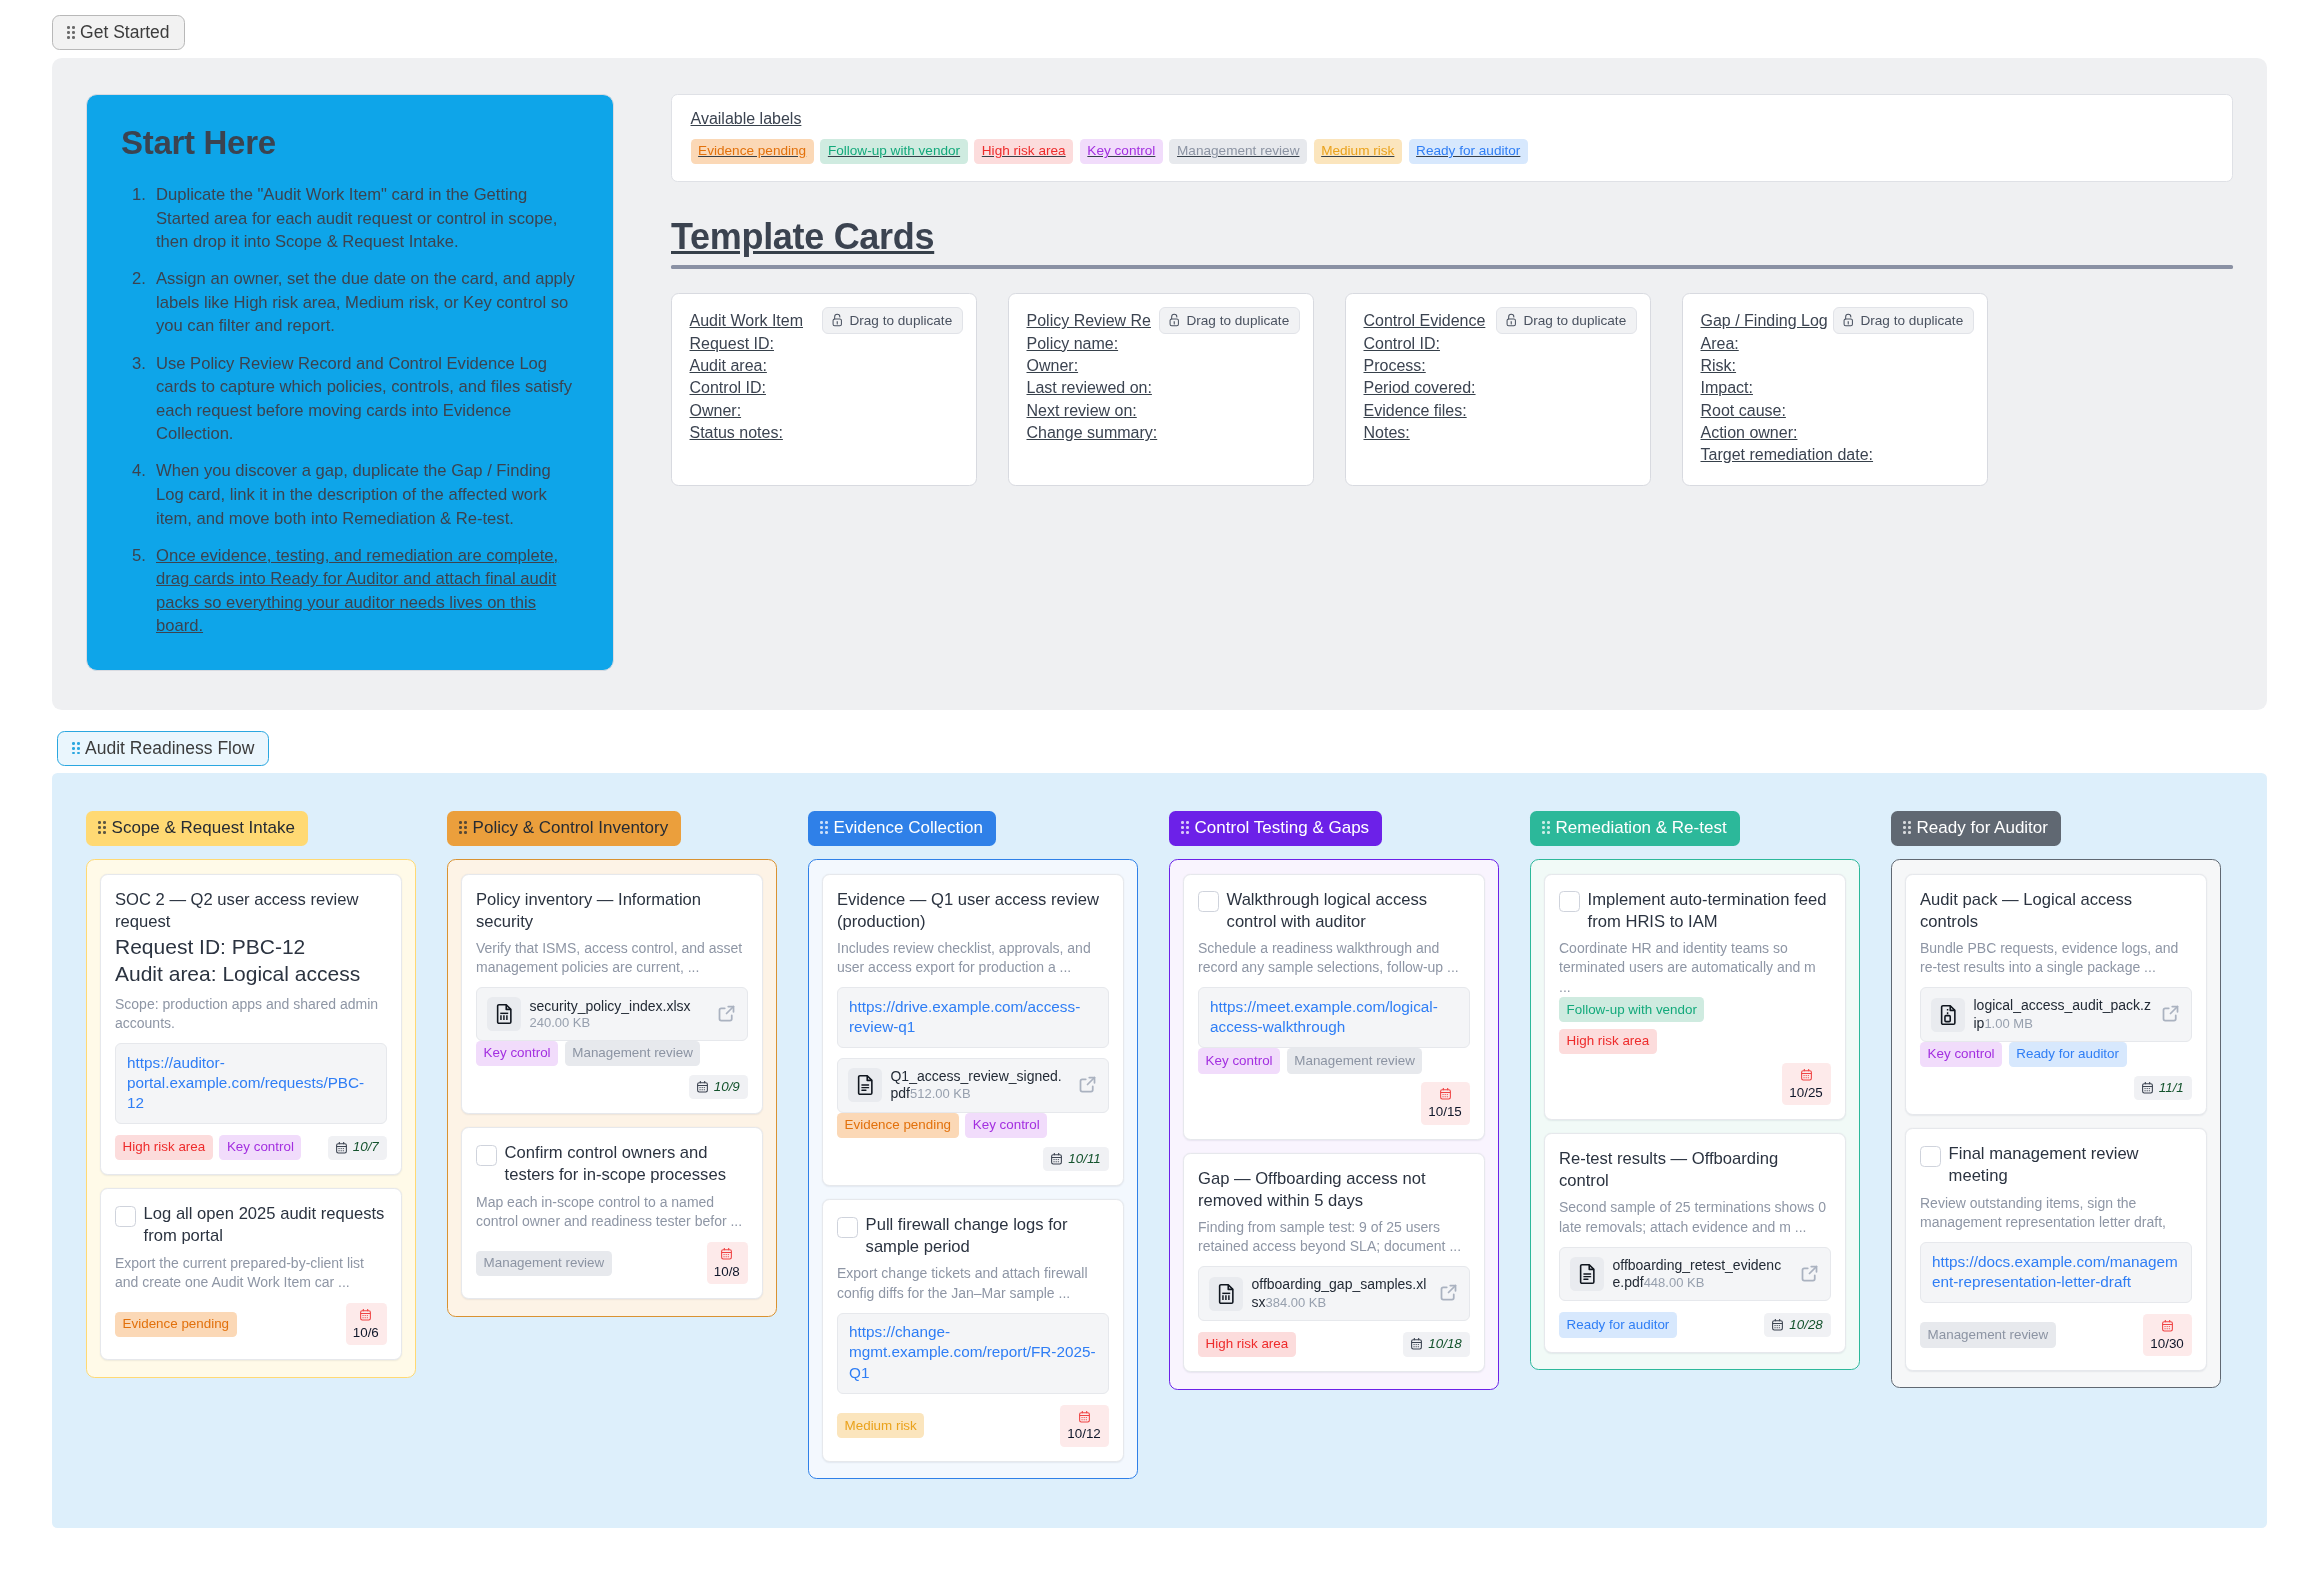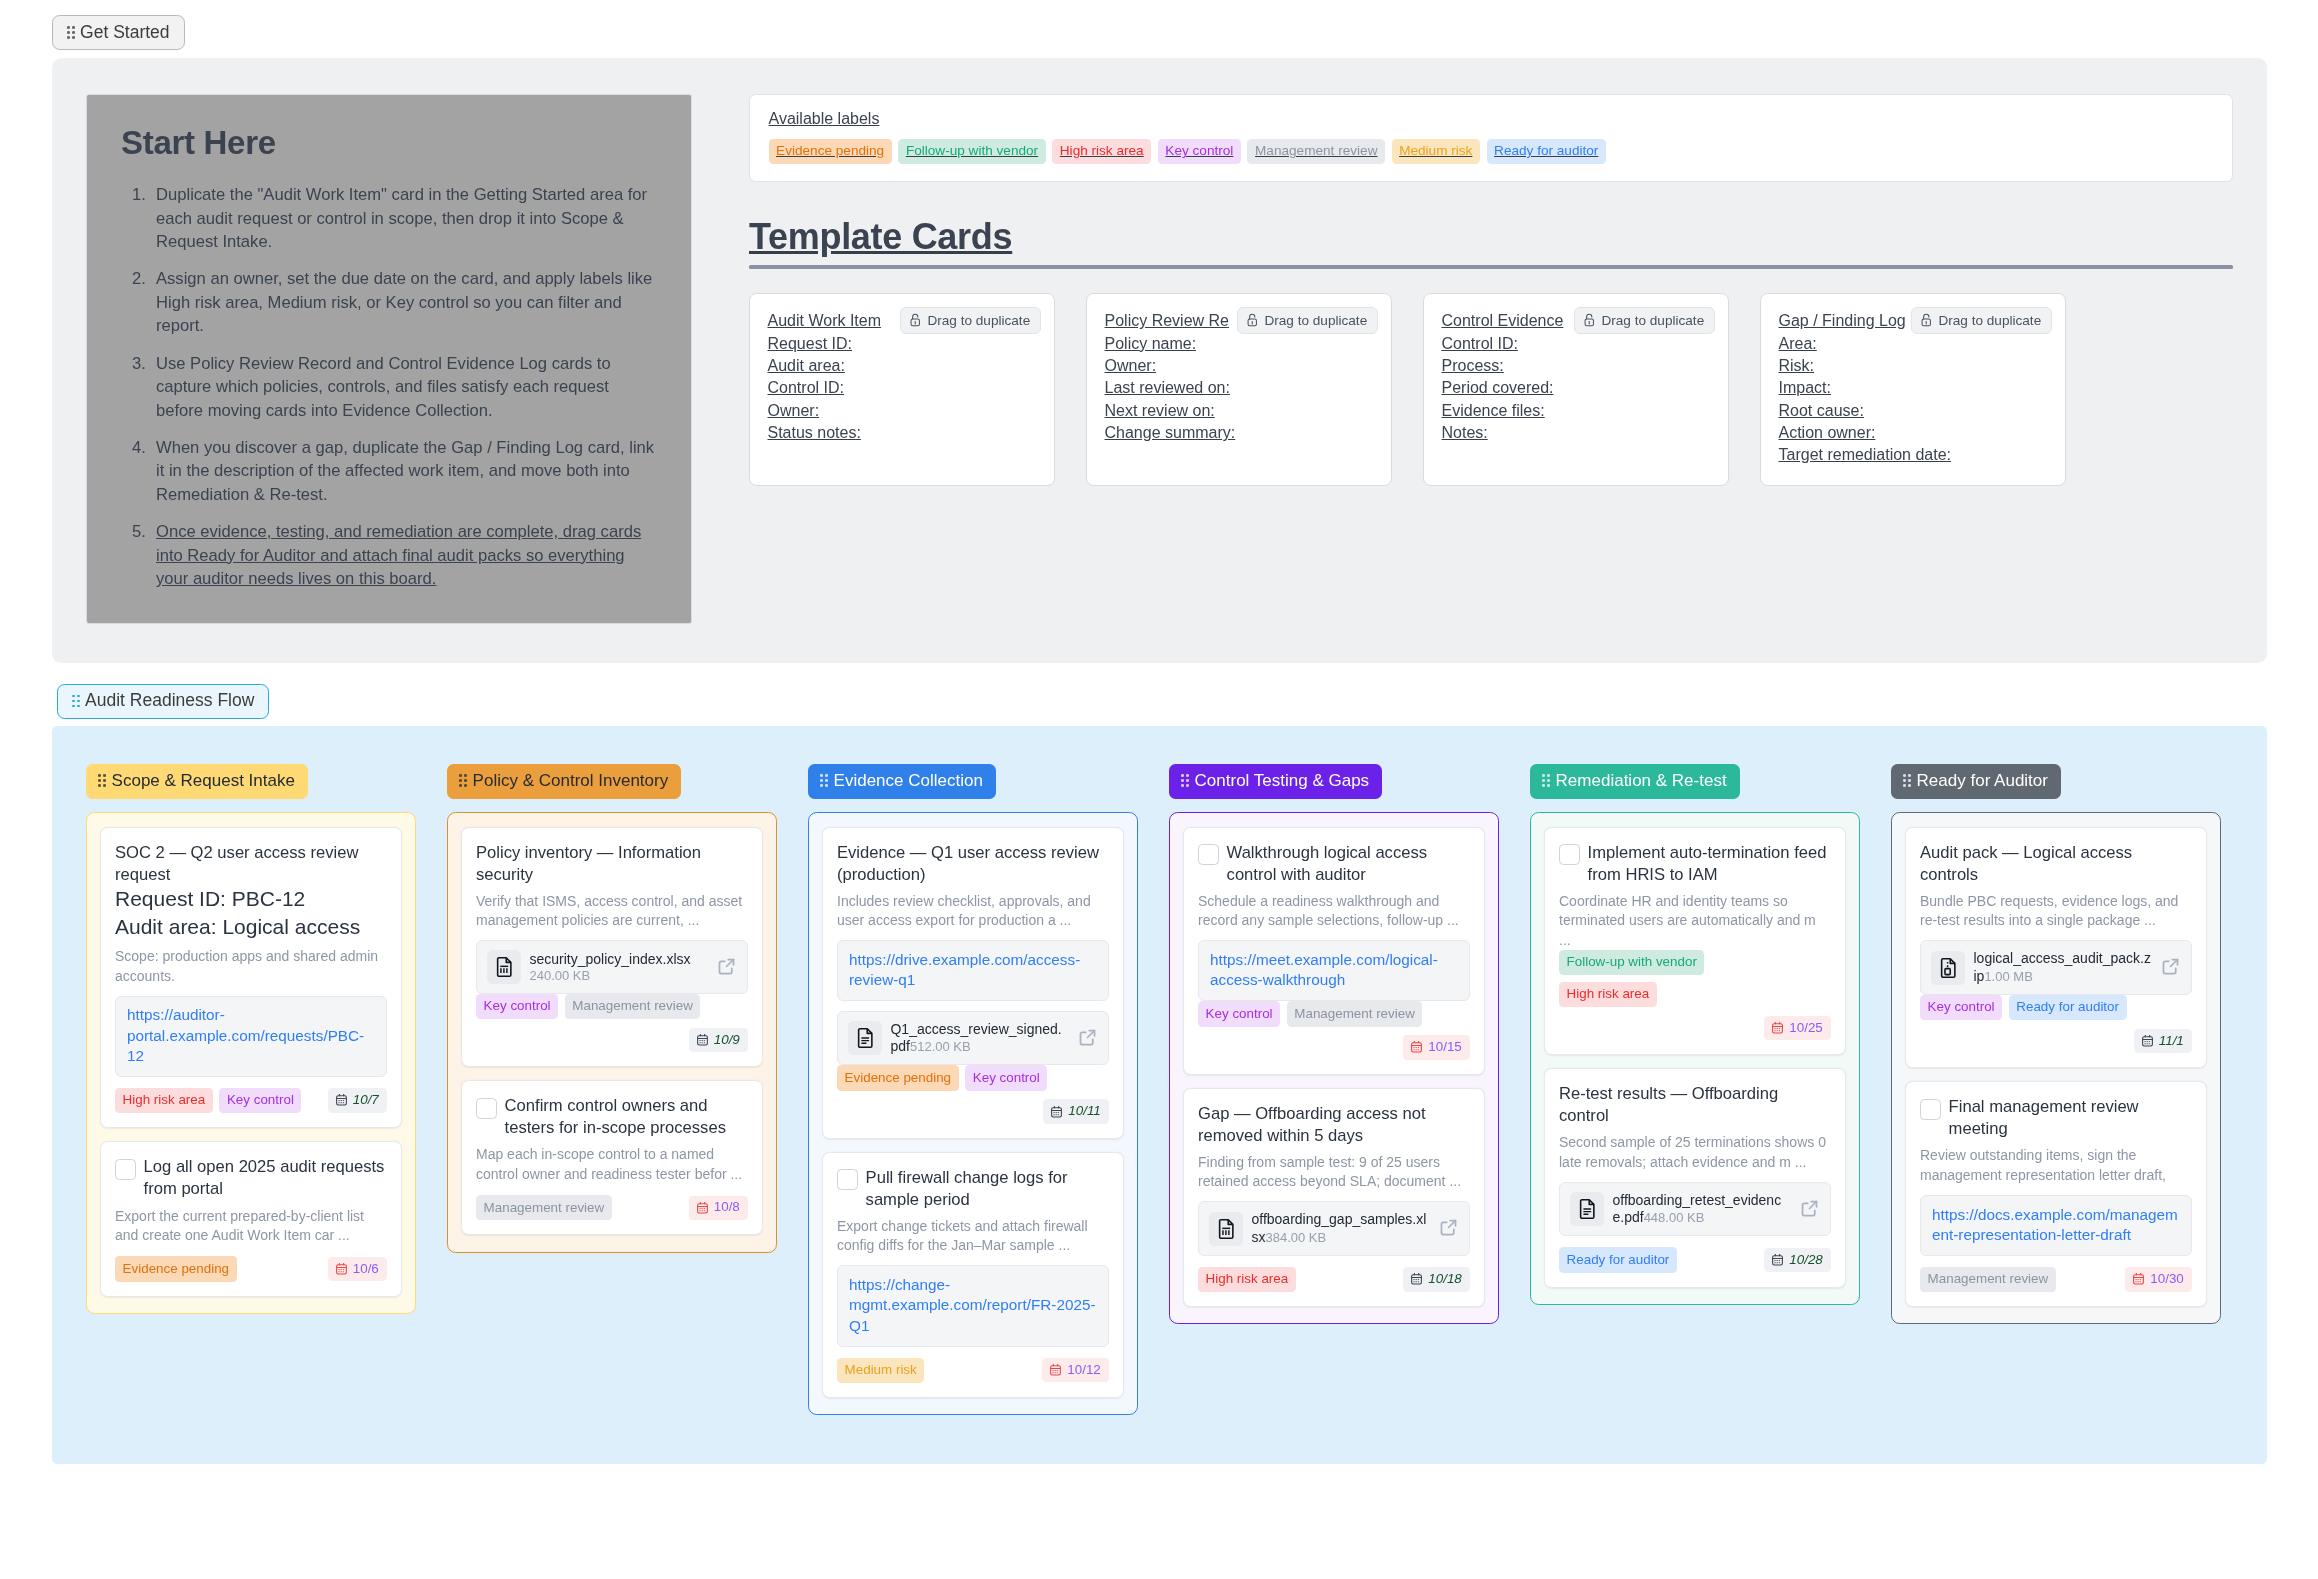--- a/index.html
+++ b/index.html
@@ -61,25 +61,25 @@
   .getstarted-panel {
     margin: 7.6px 52px 0 52px;
     background: #eff0f2;
     border-radius: 9.8px;
     padding: 36px 34px 39px 34px;
     display: flex;
     align-items: flex-start;
     gap: 57px;
   }
   .start-here {
-    width: 606px;
+    width: 528px;
     flex: none;
-    background: #a3a3a3;
+    background: #0ea5e9;
     border: 1.1px solid #d9dbe1;
-    border-radius: 3px;
+    border-radius: 11px;
     padding: 29.5px 34px 32px 34px;
   }
   .start-here h2 {
     font-size: 33px;
     font-weight: 700;
     letter-spacing: -0.3px;
     color: #3b4350;
     margin-bottom: 21px;
   }
   .start-here ol { padding-left: 29.5px; }
@@ -261,21 +261,21 @@
     white-space: nowrap;
   }
   .due {
     display: inline-flex; align-items: center; gap: 4.9px;
     font-size: 13.4px; line-height: 1;
     padding: 4.9px 8.2px 6px 7px;
     border-radius: 4.4px;
     white-space: nowrap;
   }
   .due.normal { background: #f0f1f4; color: #14532d; font-style: italic; }
-  .due.over   { background: #fdeaea; color: #8b5cf6; }
+  .due.over   { background: #fdeaea; color: #0f172a; flex-direction: column; }
   .cal-ico { width: 13px; height: 13px; display: block; }
   .stack-tags { display: flex; flex-direction: column; align-items: flex-start; gap: 6.5px; }
   .foot-col { display:flex; flex-direction:column; gap:8.7px; width:100%; }
   .foot-row-right { display:flex; justify-content:flex-end; }
 </style>
 </head>
 <body>
 
 
 

